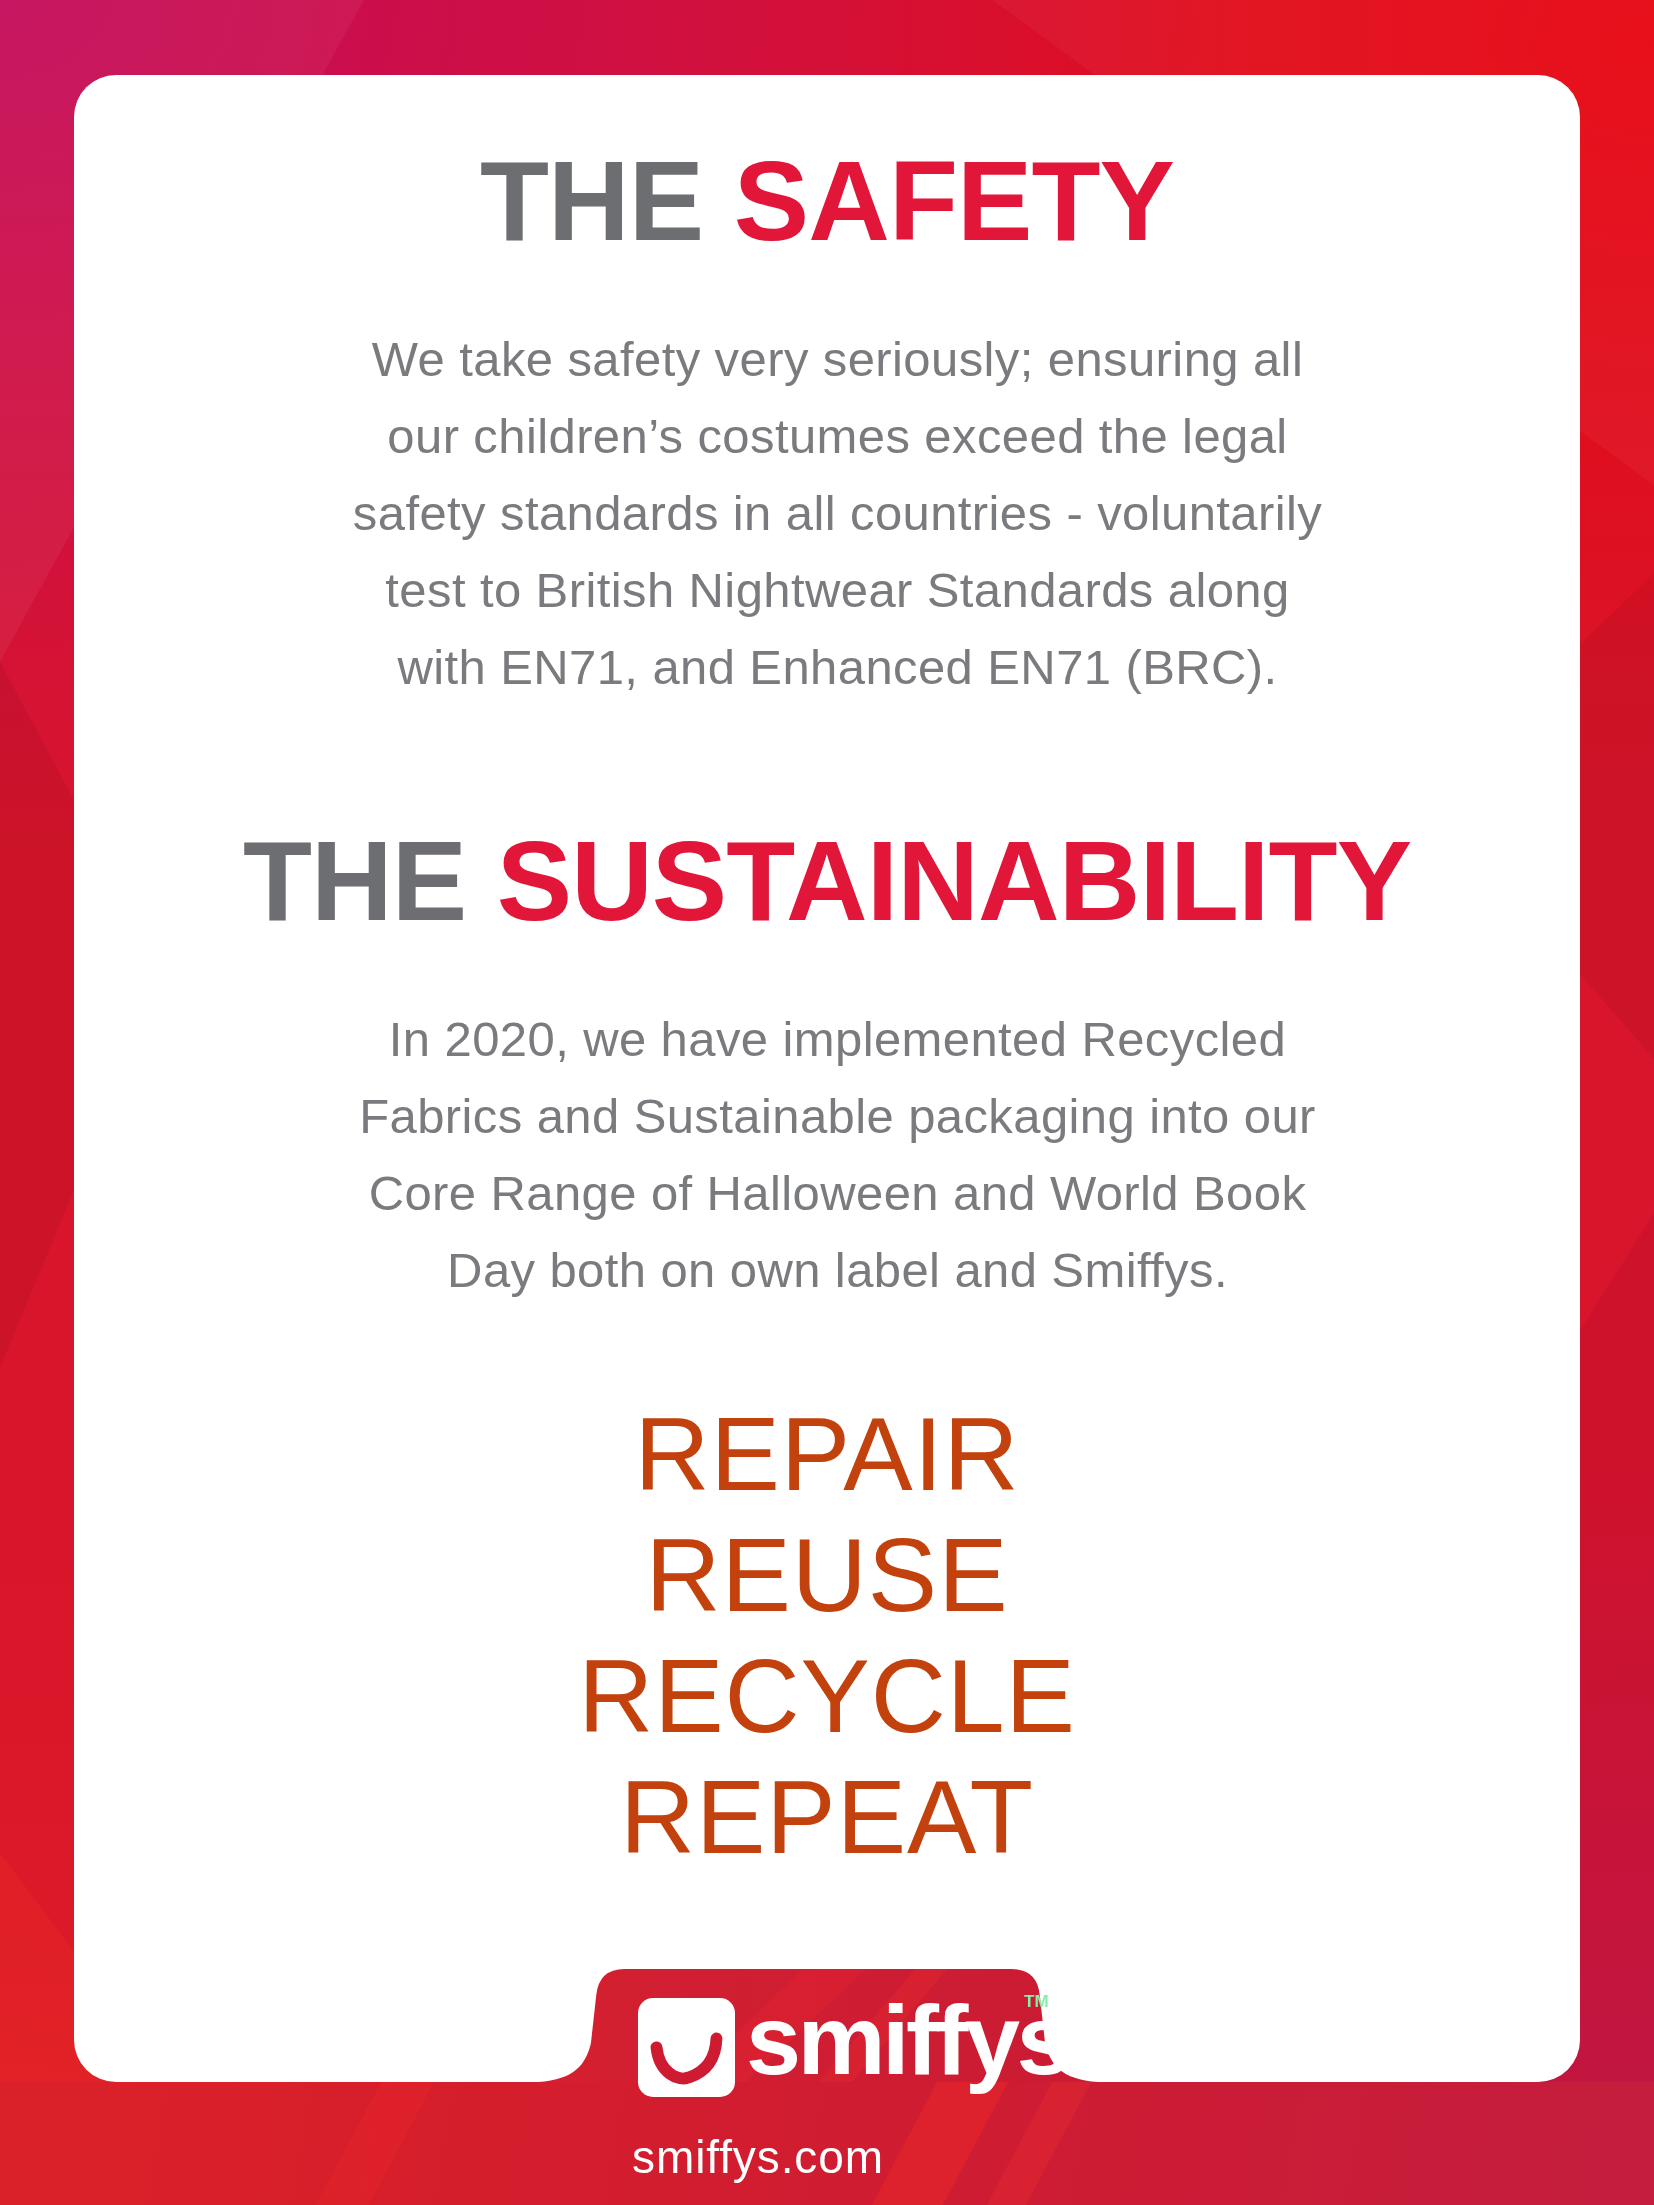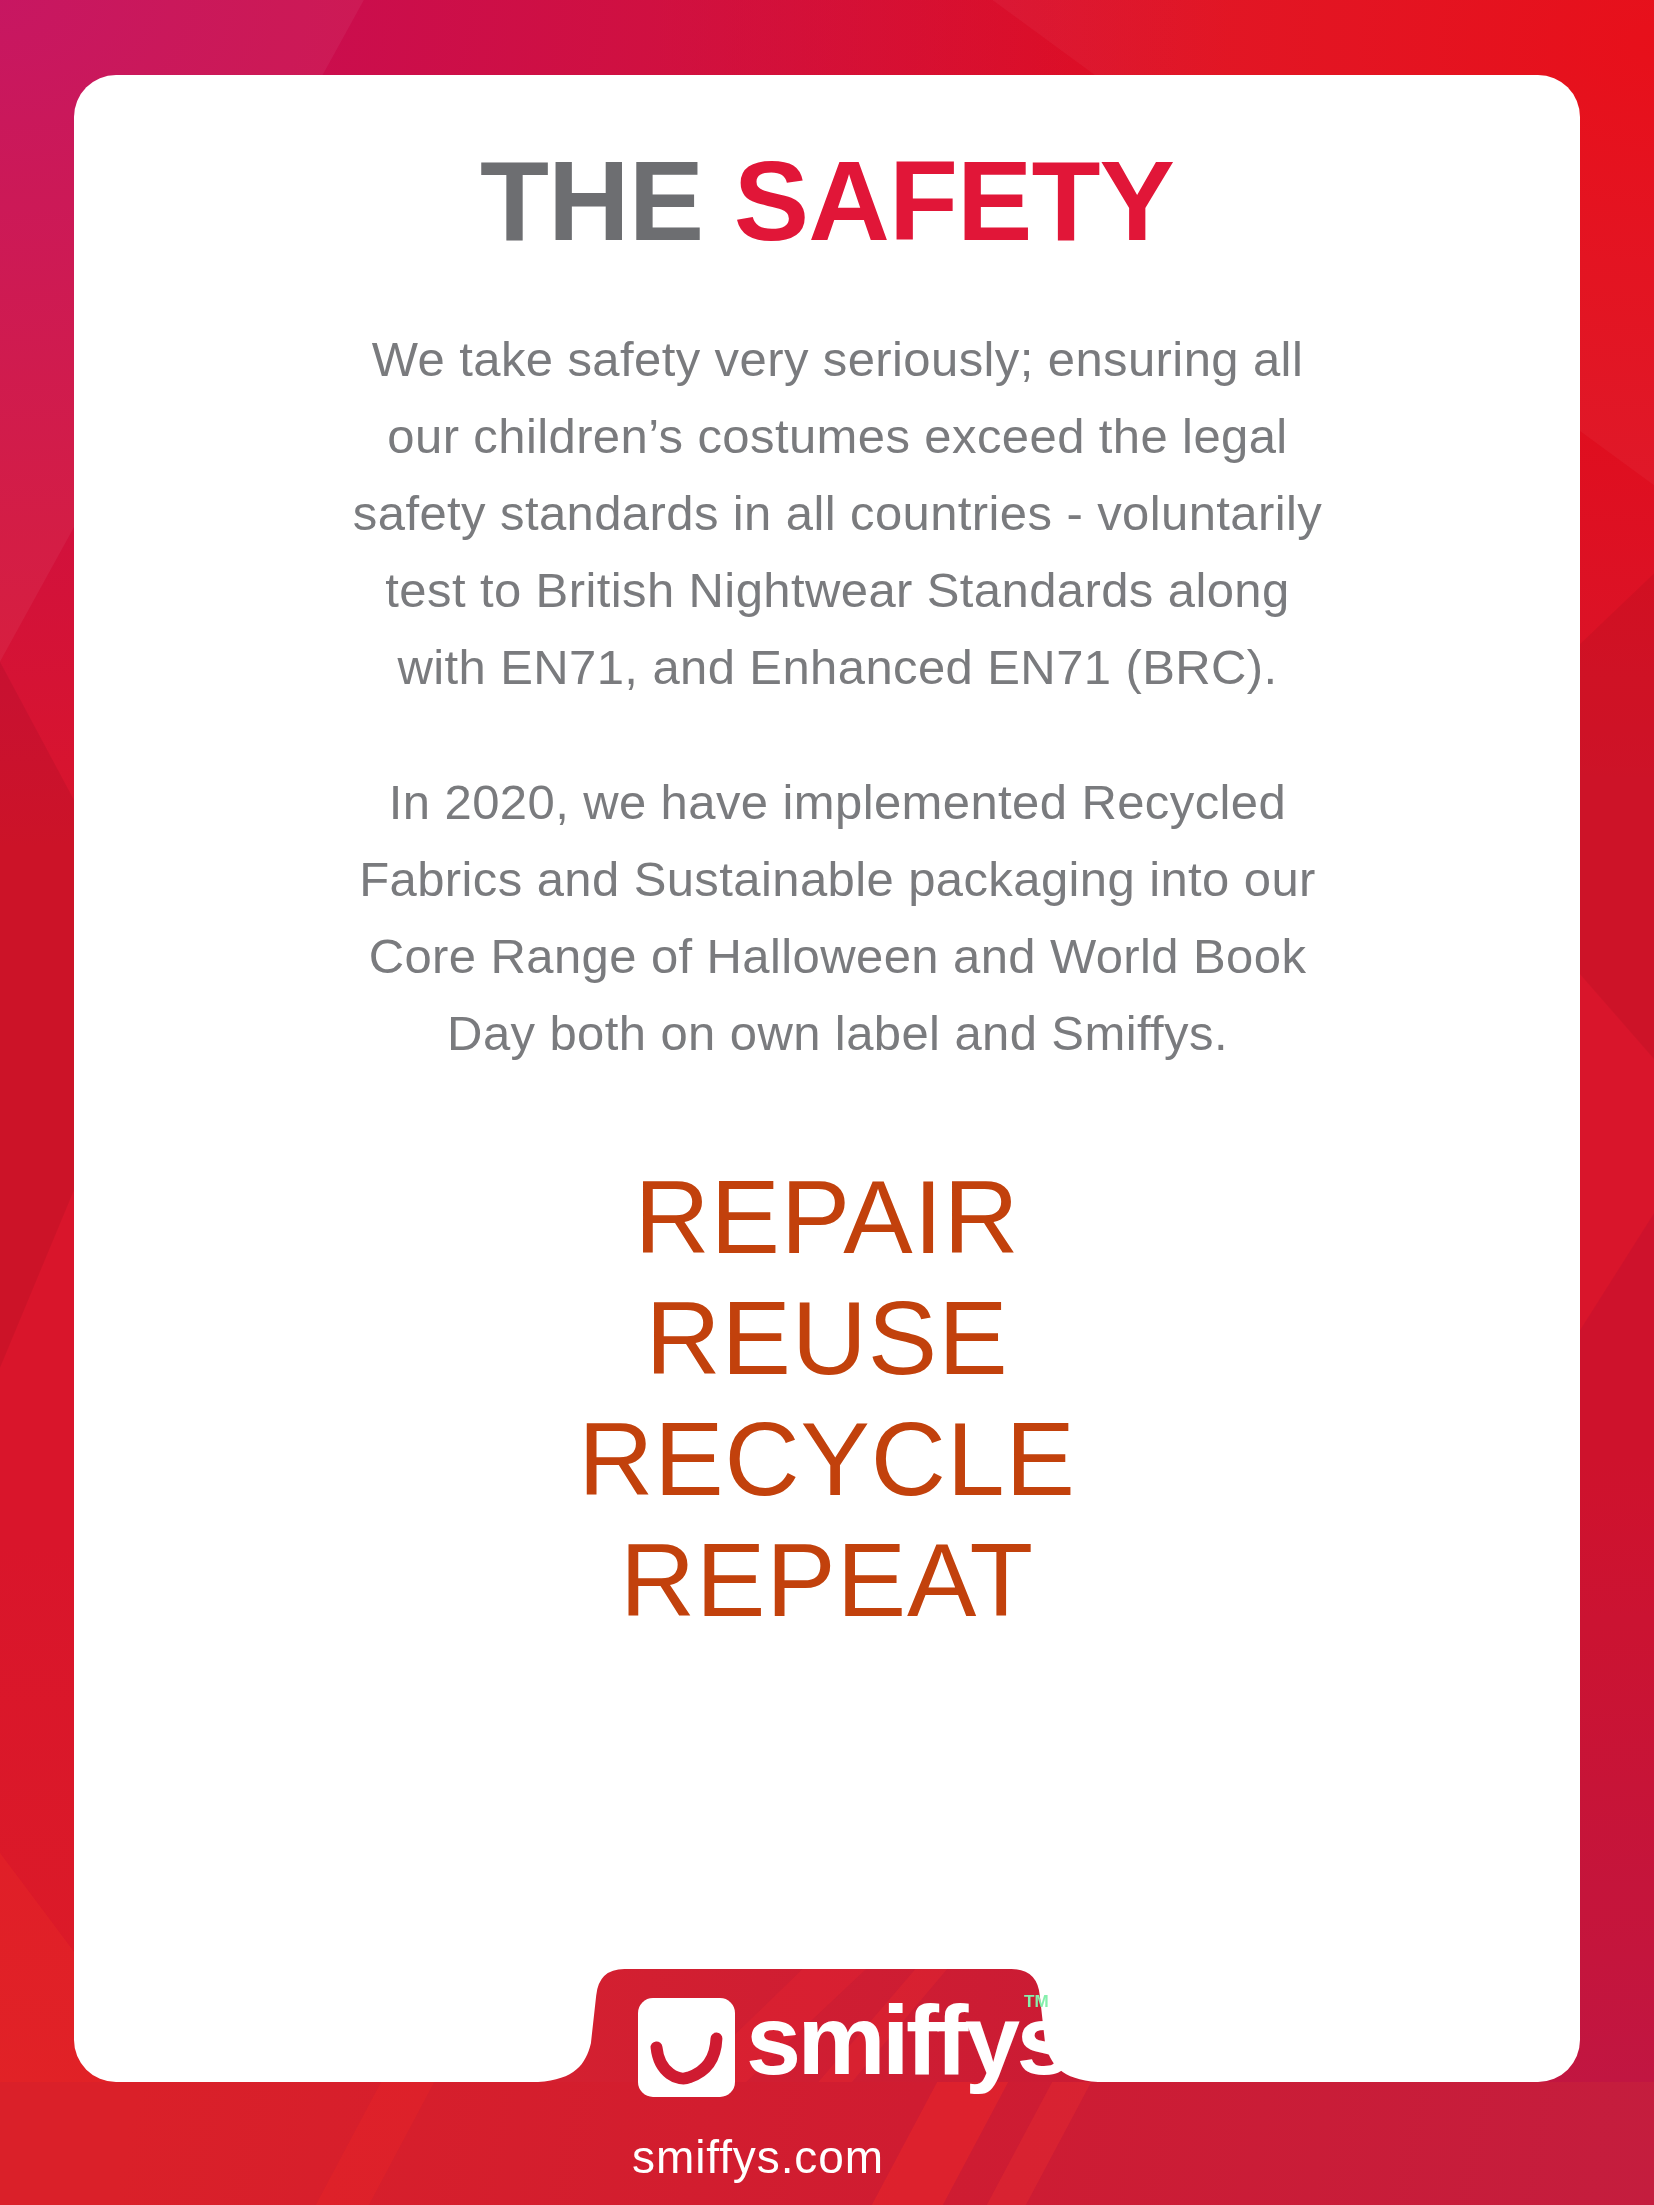--- a/index.html
+++ b/index.html
@@ -100,20 +100,24 @@
 
 <div class="card">
 
   <h1 class="title safety">
     <span class="t-prefix">THE</span>
     <span class="t-emph">SAFETY</span>
   </h1>
 
   <p class="bodytext">We take safety very seriously; ensuring all<br>our children’s costumes exceed the legal<br>safety standards in all countries - voluntarily<br>test to British Nightwear Standards along<br>with EN71, and Enhanced EN71 (BRC).</p>
 
+  <h1 class="title sustain">
+    <span class="t-prefix">THE</span>
+    <span class="t-emph">SUSTAINABILITY</span>
+  </h1>
 
   <p class="bodytext">In 2020, we have implemented Recycled<br>Fabrics and Sustainable packaging into our<br>Core Range of Halloween and World Book<br>Day both on own label and Smiffys.</p>
 
   <div class="slogan">REPAIR<br>REUSE<br>RECYCLE<br>REPEAT</div>
 
 </div>
 
 <div class="strip">
   <div class="streak s1"></div>
   <div class="streak s2"></div>

